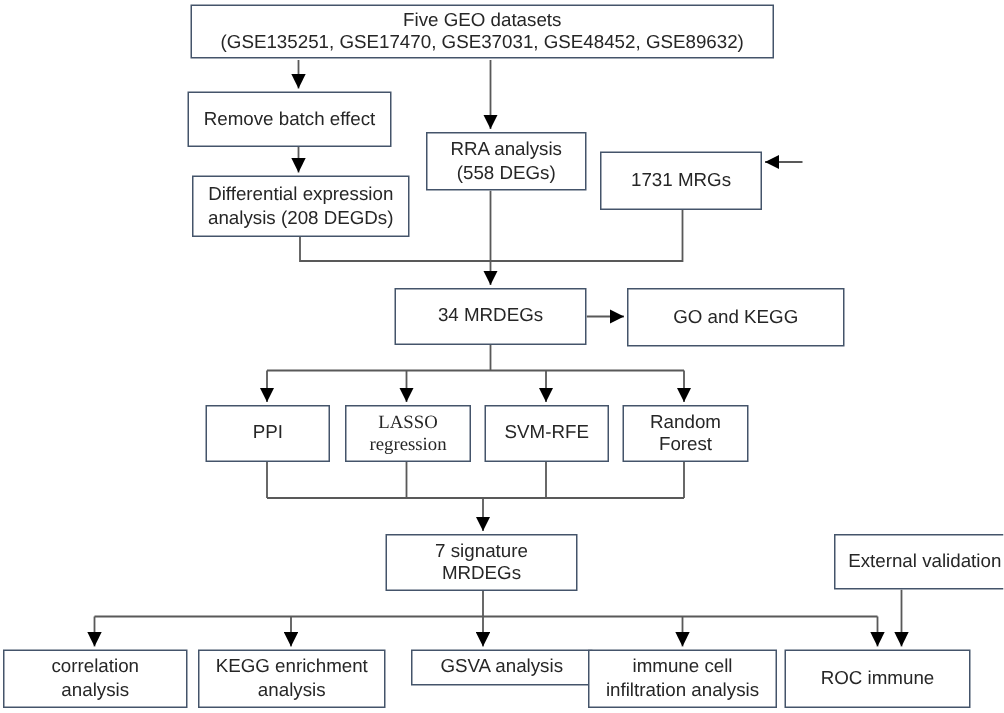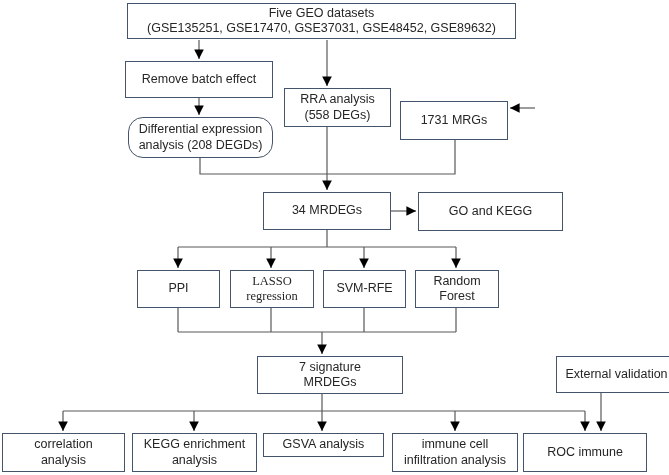--- a/index.html
+++ b/index.html
@@ -77,25 +77,25 @@
     <path d="M455 411 V431" marker-end="url(#arrow)"></path>
     <path d="M585 411 V431" marker-end="url(#arrow)"></path>
     <path d="M601 393 V431" marker-end="url(#arrow)"></path>
   </svg>
 
   <div class="box" style="left:127px;top:3px;width:389px;height:36px;">
     <span>Five GEO datasets</span>
     <span>(GSE135251, GSE17470, GSE37031, GSE48452, GSE89632)</span>
   </div>
 
-  <div class="box" style="left:125px;top:61px;width:148px;height:37px;">
+  <div class="box" style="left:125px;top:61px;width:136px;height:37px;">
     <span>Remove batch effect</span>
   </div>
 
-  <div class="box" style="left:128px;top:117px;width:145px;height:41px;border-radius:15px;">
+  <div class="box" style="left:128px;top:117px;width:145px;height:41px;">
     <span>Differential expression</span>
     <span>analysis (208 DEGDs)</span>
   </div>
 
   <div class="box" style="left:284px;top:88px;width:107px;height:39px;">
     <span>RRA analysis</span>
     <span>(558 DEGs)</span>
   </div>
 
   <div class="box" style="left:400px;top:89px;width:108px;height:39px;margin-top:12px;">
@@ -122,40 +122,40 @@
 
   <div class="box" style="left:323px;top:270px;width:83px;height:38px;">
     <span>SVM-RFE</span>
   </div>
 
   <div class="box" style="left:415px;top:270px;width:84px;height:38px;">
     <span>Random</span>
     <span>Forest</span>
   </div>
 
-  <div class="box" style="left:257px;top:356px;width:146px;height:38px;">
+  <div class="box" style="left:257px;top:356px;width:128px;height:38px;">
     <span>7 signature</span>
     <span>MRDEGs</span>
   </div>
 
   <div class="box" style="left:540px;top:356px;width:121px;height:37px;margin-left:16px;">
     <span>External validation</span>
   </div>
 
   <div class="box" style="left:2px;top:433px;width:123px;height:39px;text-align:center;">
     <span>correlation</span>
     <span>analysis</span>
   </div>
 
   <div class="box" style="left:132px;top:433px;width:125px;height:39px;">
     <span>KEGG enrichment</span>
     <span>analysis</span>
   </div>
 
-  <div class="box" style="left:263px;top:433px;width:121px;height:24px;">
+  <div class="box" style="left:274px;top:433px;width:121px;height:24px;">
     <span>GSVA analysis</span>
   </div>
 
   <div class="box" style="left:392px;top:433px;width:126px;height:39px;">
     <span>immune cell</span>
     <span>infiltration analysis</span>
   </div>
 
   <div class="box" style="left:523px;top:433px;width:124px;height:39px;">
     <span>ROC immune</span>

